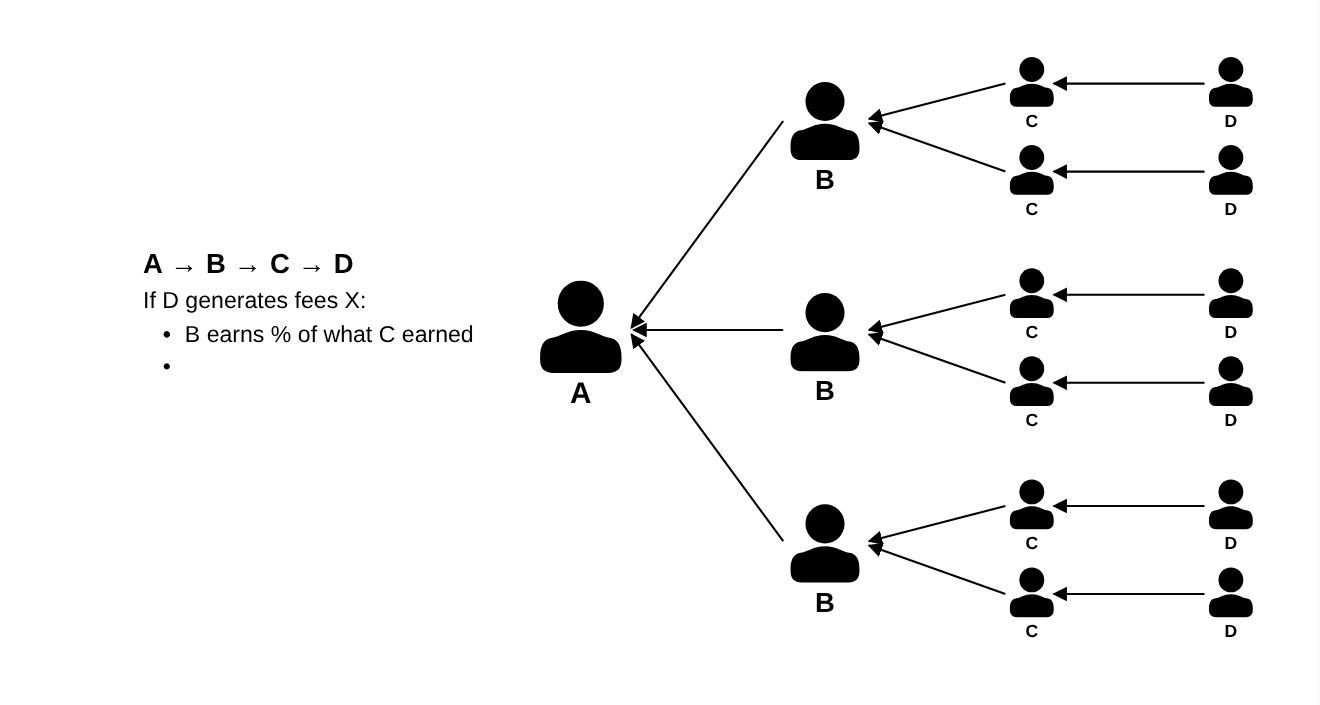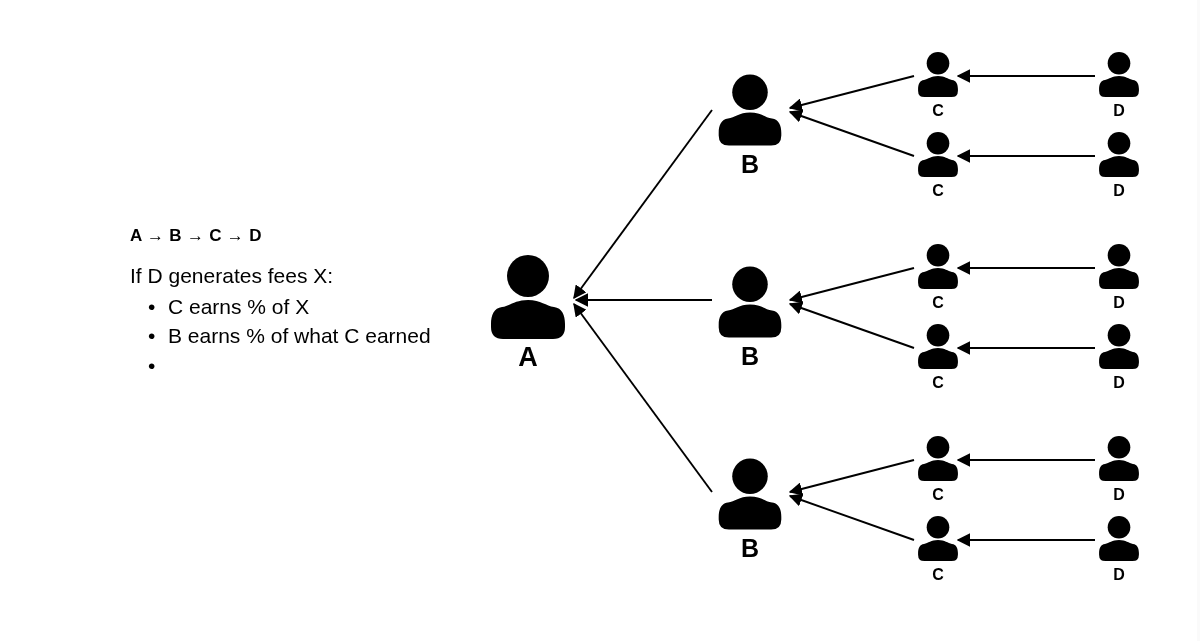--- a/index.html
+++ b/index.html
@@ -34,31 +34,31 @@
   }
 
   
   .legend {
     position: absolute;
     left: 130px;
     top: 225px;
     width: 340px;
   }
   .legend-chain {
-    font-size: 17px;
+    font-size: 25px;
     font-weight: bold;
     letter-spacing: 0.3px;
     line-height: 1.25;
     white-space: nowrap;
   }
   .legend-intro {
     font-size: 21px;
     font-weight: normal;
     line-height: 1.3;
-    margin-top: 16px;
+    margin-top: 4px;
     white-space: nowrap;
   }
   .legend-list {
     list-style: none;
     margin: 2px 0 0 0;
     padding: 0;
   }
   .legend-list li {
     position: relative;
     font-size: 21px;
@@ -140,21 +140,20 @@
       <line x1="1095" y1="540" x2="958" y2="540"></line>
     </g>
   </svg>
 
   <div class="legend">
     <div class="legend-chain">A → B → C → D</div>
     <div class="legend-intro">If D generates fees X:</div>
     <ul class="legend-list">
       <li>
         <span class="bullet">•</span>
-        <span>C earns % of X</span>
       </li>
       <li>
         <span class="bullet">•</span>
         <span>B earns % of what C earned</span>
       </li>
       <li>
         <span class="bullet">•</span>
       </li>
     </ul>
   </div>

